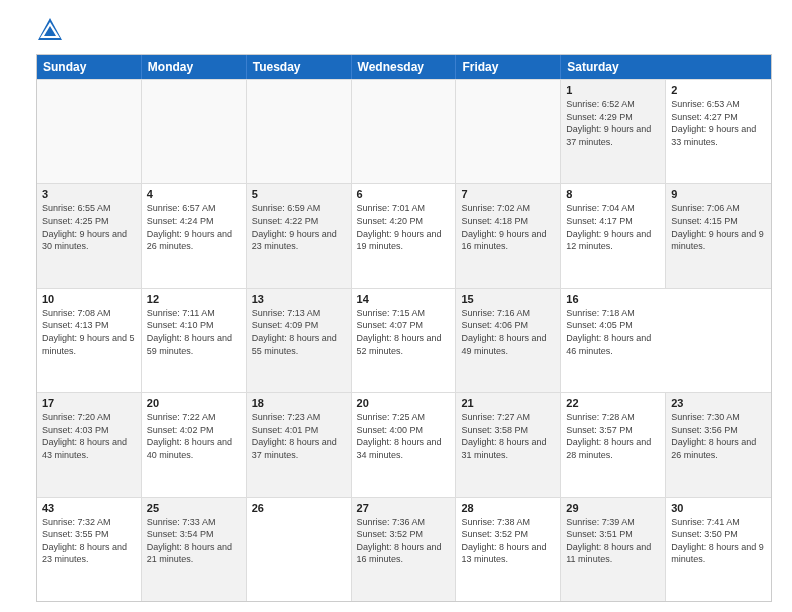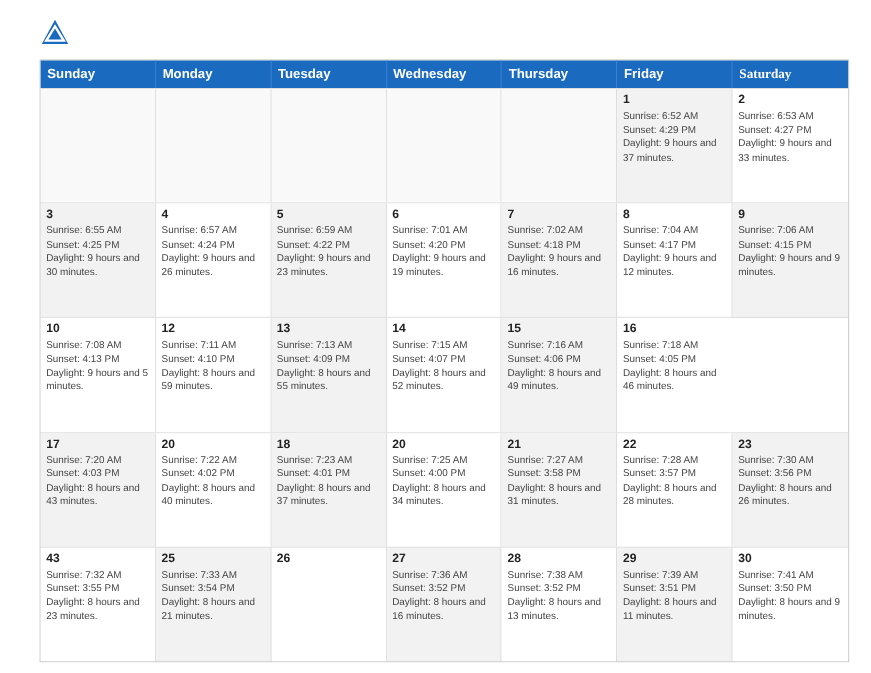--- a/index.html
+++ b/index.html
@@ -72,21 +72,21 @@
       background: #1a6abf;
     }
     .cal-header-cell {
       color: #fff;
       font-size: 12px;
       font-weight: bold;
       padding: 5px 6px;
       text-align: left;
       border-right: 1px solid #3a7fd0;
     }
-    .cal-header-cell:last-child { border-right: none; font-family: Liberation Serif, serif; }
+    .cal-header-cell:last-child { border-right: none; }
     .cal-body {
       flex: 1;
       display: flex;
       flex-direction: column;
     }
     .cal-row {
       display: grid;
       grid-template-columns: repeat(7, 1fr);
       flex: 1;
       border-top: 1px solid #ddd;
@@ -136,21 +136,20 @@
       <div class="location"></div>
     </div>
   </div>
 
   <div class="calendar">
     <div class="cal-header">
     <div class="cal-header-cell">Sunday</div>
         <div class="cal-header-cell">Monday</div>
         <div class="cal-header-cell">Tuesday</div>
         <div class="cal-header-cell">Wednesday</div>
-        <div class="cal-header-cell">Thursday</div>
         <div class="cal-header-cell">Friday</div>
         <div class="cal-header-cell">Saturday</div>
       </div>
     <div class="cal-body">
     <div class="cal-row">
           <div class="cal-cell empty"></div>
           <div class="cal-cell empty"></div>
           <div class="cal-cell empty"></div>
           <div class="cal-cell empty"></div>
           <div class="cal-cell empty"></div>

